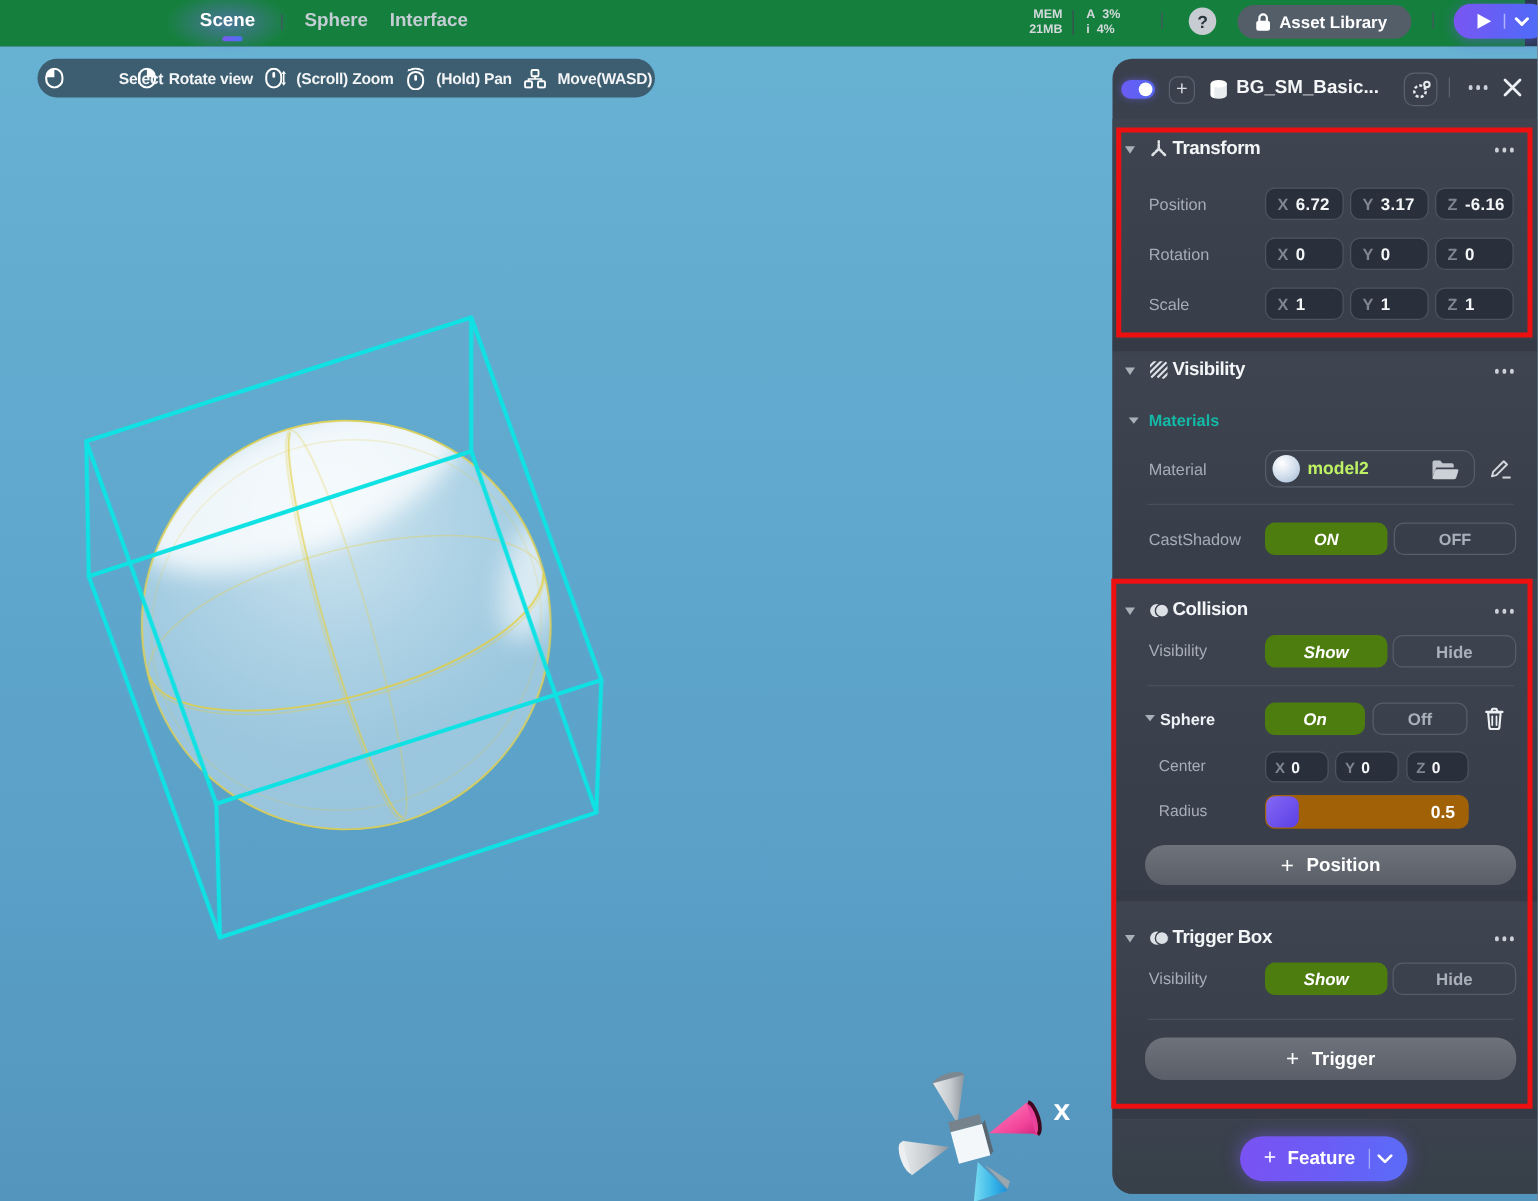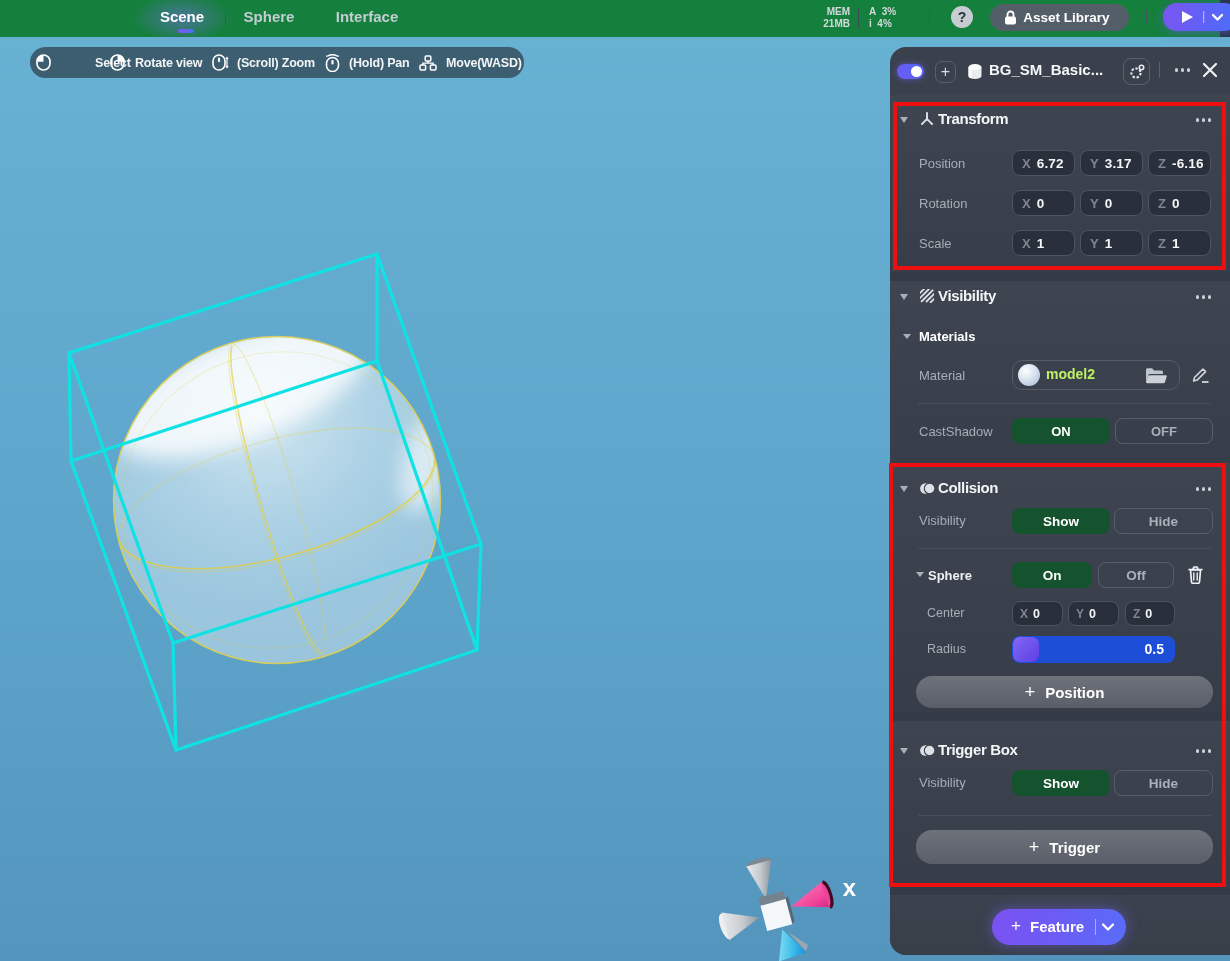--- a/index.html
+++ b/index.html
@@ -35,22 +35,22 @@
   .hdrtri { position:absolute; width:0; height:0; border-left:4.5px solid transparent; border-right:4.5px solid transparent;
     border-top:6px solid #aab0b8; }
   .sectitle { position:absolute; color:#f3f5f7; font-size:15px; font-weight:bold; letter-spacing:-0.35px; }
   .dots { position:absolute; display:flex; gap:2.6px; align-items:center; height:8px; }
   .dots i { width:3.4px; height:3.4px; border-radius:50%; background:#ccd1d8; }
   .rowlabel { position:absolute; color:#a7adb7; font-size:13px; }
   .vbox { position:absolute; height:26px; background:#2a303b; border:1px solid #4d5460; border-radius:8px;
     display:flex; align-items:center; padding-left:9px; gap:6px; }
   .vbox .ax { color:#7f8591; font-size:13px; font-weight:bold; }
   .vbox .val { color:#f4f6f8; font-size:13.5px; font-weight:bold; letter-spacing:.2px; }
-  .btn-on { position:absolute; background:#14532d; border-radius:8px; color:#fff; font-weight:bold;
-    display:flex; align-items:center; justify-content:center; }
+  .btn-on { position:absolute; background:#4d7c0f; border-radius:8px; color:#fff; font-weight:bold;
+    display:flex; align-items:center; justify-content:center;font-style:italic; }
   .btn-off { position:absolute; background:transparent; border:1px solid #575e69; border-radius:8px; color:#aab0ba;
     font-weight:bold; display:flex; align-items:center; justify-content:center; }
   .divline { position:absolute; left:28px; width:293px; height:1px; background:#4a505b; }
   .bigbtn { position:absolute; left:26px; width:297px; height:32px; border-radius:16px;
     background:linear-gradient(180deg,#6d727b,#595e68); color:#fff; font-size:15px; font-weight:bold;
     display:flex; align-items:center; justify-content:center; gap:10px; }
   .redrect { position:absolute; border:4px solid #ee1010; }
   #featurebtn { position:absolute; left:102px; top:862px; width:134px; height:36px; border-radius:18px;
     background:linear-gradient(95deg,#7a52f2 0%,#6b5cf5 50%,#5a6cf8 100%);
     box-shadow:0 0 14px rgba(122,92,245,.55); color:#fff; font-size:15px; font-weight:bold; }
@@ -172,21 +172,21 @@
         </div>
     </div>
   </div>
 
   <div id="topbar">
     <div id="glow"></div>
     <div class="tab active" style="left:182px;">Scene</div>
     <div id="underline"></div>
     <div class="tbdiv" style="left:225px;"></div>
     <div class="tab" style="left:269px;">Sphere</div>
-    <div class="tab" style="left:357px;padding-left:20px;">Interface</div>
+    <div class="tab" style="left:333px;padding-left:20px;">Interface</div>
     <div class="memblk" style="left:806px; top:6px; width:44px;">MEM<br>21MB</div>
     <div class="tbdiv" style="left:858px; top:8px; height:20px; background:#3e4b56;"></div>
     <div class="memblk" style="left:869px; top:6px; width:26px; text-align:left;">A&nbsp;&nbsp;3%<br>i&nbsp;&nbsp;4%</div>
     <div class="tbdiv" style="left:929px; top:10px;"></div>
     <div class="qcirc">?</div>
     <div id="assetlib">
       <svg style="position:absolute; left:13px; top:6px;" width="15" height="15" viewBox="0 0 15 15">
         <rect x="2" y="6.5" width="11" height="8" rx="2" fill="#fff"></rect>
         <path d="M4.5,7 V4.5 a3,3 0 0 1 6,0 V7" fill="none" stroke="#fff" stroke-width="1.8"></path>
       </svg>
@@ -299,21 +299,21 @@
         <path d="M-2,6 L6,-2 M-2,11 L11,-2 M1,13 L14,0 M6,13 L16,3 M10,14 L16,8"></path>
       </g>
     </svg>
     <div class="sectitle" style="left:48px; top:240px;">Visibility</div>
     <div class="dots" style="left:306px; top:246px;">
         <i></i>
         <i></i>
         <i></i>
       </div>
     <div class="hdrtri" style="left:13px; top:287px; border-left-width:4px; border-right-width:4px; border-top-width:5px;"></div>
-    <div style="position:absolute; left:29px; top:282px; color:#ffffff; font-size:13px; font-weight:bold;">Materials</div>
+    <div style="position:absolute; left:29px; top:282px; color:#14b8a6; font-size:13px; font-weight:bold;">Materials</div>
     <div class="rowlabel" style="left:29px; top:321px;">Material</div>
     <div style="position:absolute; left:122px; top:313px; width:168px; height:30px; border:1px solid #565d68; border-radius:10px;">
       <div style="position:absolute; left:5px; top:3px; width:22px; height:22px; border-radius:50%;
         background:radial-gradient(circle at 35% 30%, #ffffff, #cfdceb 55%, #9fb4d0);"></div>
       <div style="position:absolute; left:33px; top:5px; color:#bef264; font-size:14px; font-weight:bold;">model2</div>
       <svg style="position:absolute; left:132px; top:6px;" width="22" height="17" viewBox="0 0 22 17">
         <path d="M1,14 V2.8 a1.5,1.5 0 0 1 1.5,-1.5 h4.6 l2,2.3 h7.4 a1.5,1.5 0 0 1 1.5,1.5 V7 H4 Z" fill="#bfc5cc"></path>
         <path d="M4.6,8.3 h16.2 a1,1 0 0 1 .95,1.3 l-1.8,5.6 a1.6,1.6 0 0 1 -1.5,1.1 H2.6 a1.6,1.6 0 0 1 -1.55,-2 l1.9,-5 a2,2 0 0 1 1.65,-1 Z" fill="#ccd1d7"></path>
       </svg>
     </div>
@@ -357,21 +357,21 @@
       </div>
     <div class="vbox" style="left:178px; top:554px; width:51px; height:25px; padding-left:7px; gap:5px;">
         <span class="ax" style="font-size:12px;">Y</span>
         <span class="val" style="font-size:12.5px;">0</span>
       </div>
     <div class="vbox" style="left:235px; top:554px; width:50px; height:25px; padding-left:7px; gap:5px;">
         <span class="ax" style="font-size:12px;">Z</span>
         <span class="val" style="font-size:12.5px;">0</span>
       </div>
     <div class="rowlabel" style="left:37px; top:595px; font-size:12.5px;">Radius</div>
-    <div style="position:absolute; left:122px; top:589px; width:163px; height:27px; background:#1d4ed8; border-radius:8px;">
+    <div style="position:absolute; left:122px; top:589px; width:163px; height:27px; background:#a16207; border-radius:8px;">
       <div style="position:absolute; left:1px; top:1px; width:26px; height:25px; border-radius:7px;
         background:linear-gradient(135deg,#8468f5,#5b3fe4);"></div>
       <div style="position:absolute; right:11px; top:5px; color:#fff; font-size:14px; font-weight:bold;">0.5</div>
     </div>
     <div class="bigbtn" style="top:629px;">
         <span style="font-size:18px; font-weight:normal;">+</span>
         <span>Position</span>
       </div>
 
     <div class="gap" style="top:665px; height:10px;"></div>

